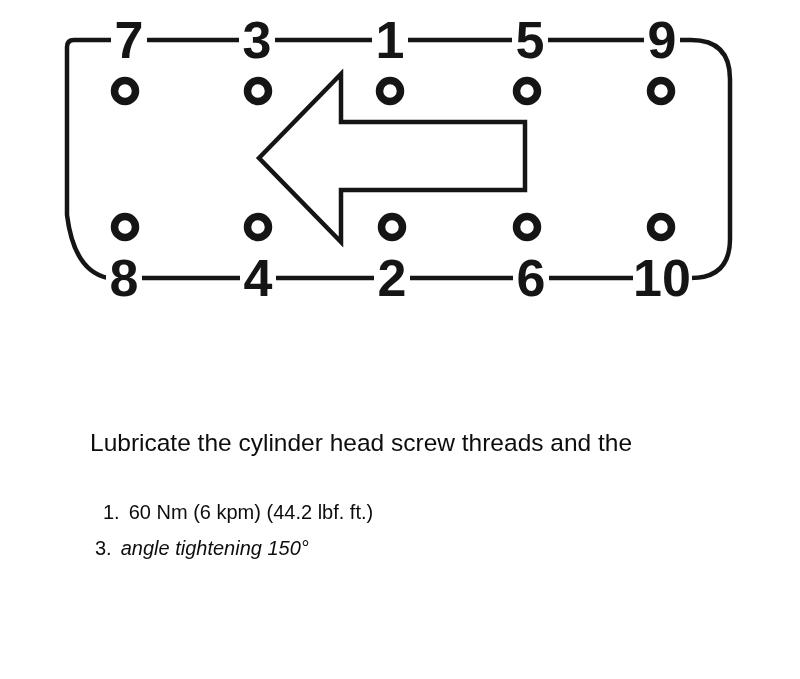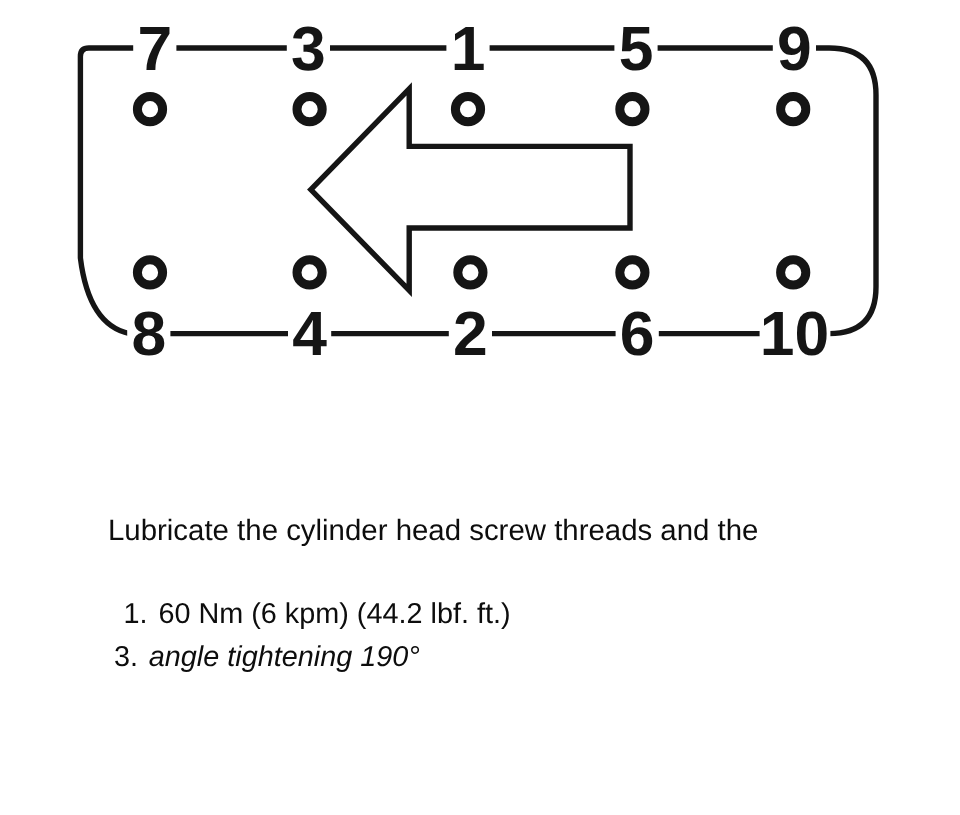--- a/index.html
+++ b/index.html
@@ -41,21 +41,21 @@
   .para-line {
     display: block;
   }
   .para-line.cont {
     padding-left: 20px;
   }
   .stages {
     position: absolute;
     left: 103px;
     top: 494px;
-    font-size: 24px;
+    font-size: 20px;
     line-height: 36px;
   }
   .stage {
     display: block;
     white-space: pre;
   }
   .stage .stage-text {
     margin-left: 9px;
   }
   .stage.stage-3 {
@@ -118,16 +118,16 @@
     <text class="seq-num" x="662" y="296">10</text>
   </svg>
 
   <div class="paragraph">
     <span class="para-line">Lubricate the cylinder head screw threads and the</span>
     
   </div>
 
   <div class="stages">
     <span class="stage stage-1"><span class="stage-num">1.</span><span class="stage-text">60 Nm (6 kpm) (44.2 lbf. ft.)</span></span>
-    <span class="stage stage-3"><span class="stage-num">3.</span><span class="stage-text">angle tightening 190°</span></span>
+    <span class="stage stage-3"><span class="stage-num">3.</span><span class="stage-text">angle tightening 150°</span></span>
   </div>
 
 </div>
 
 </body></html>

